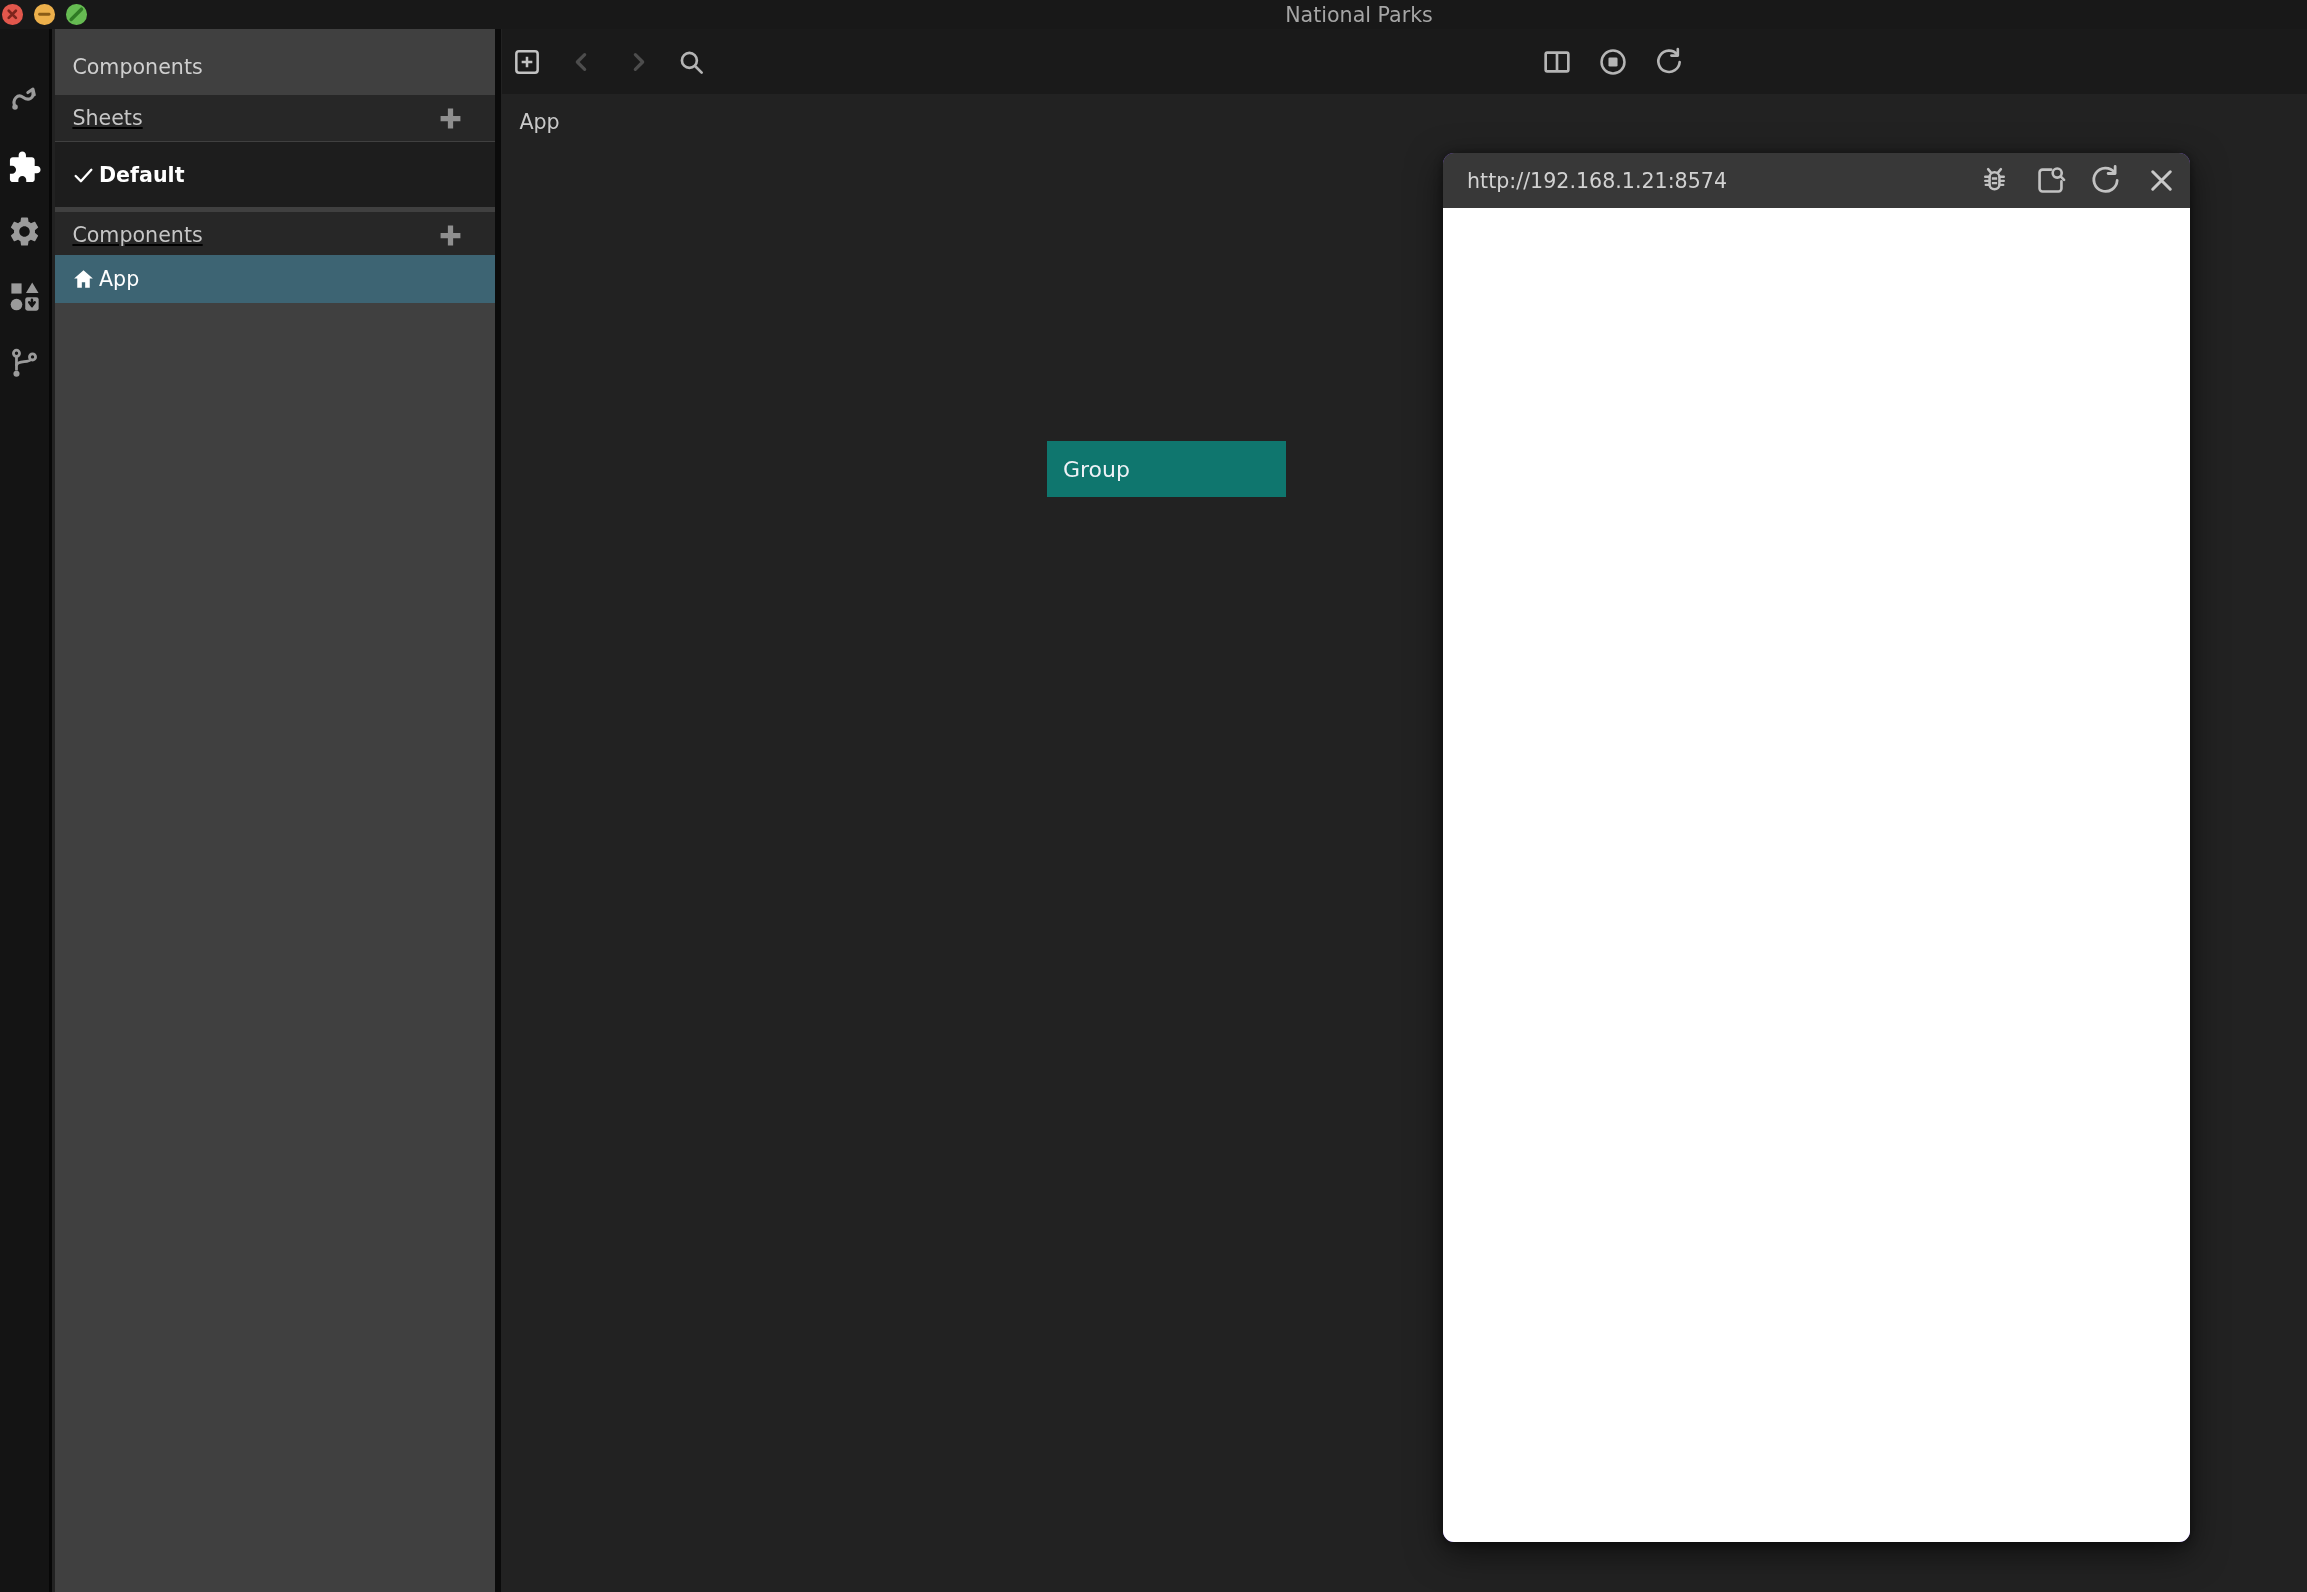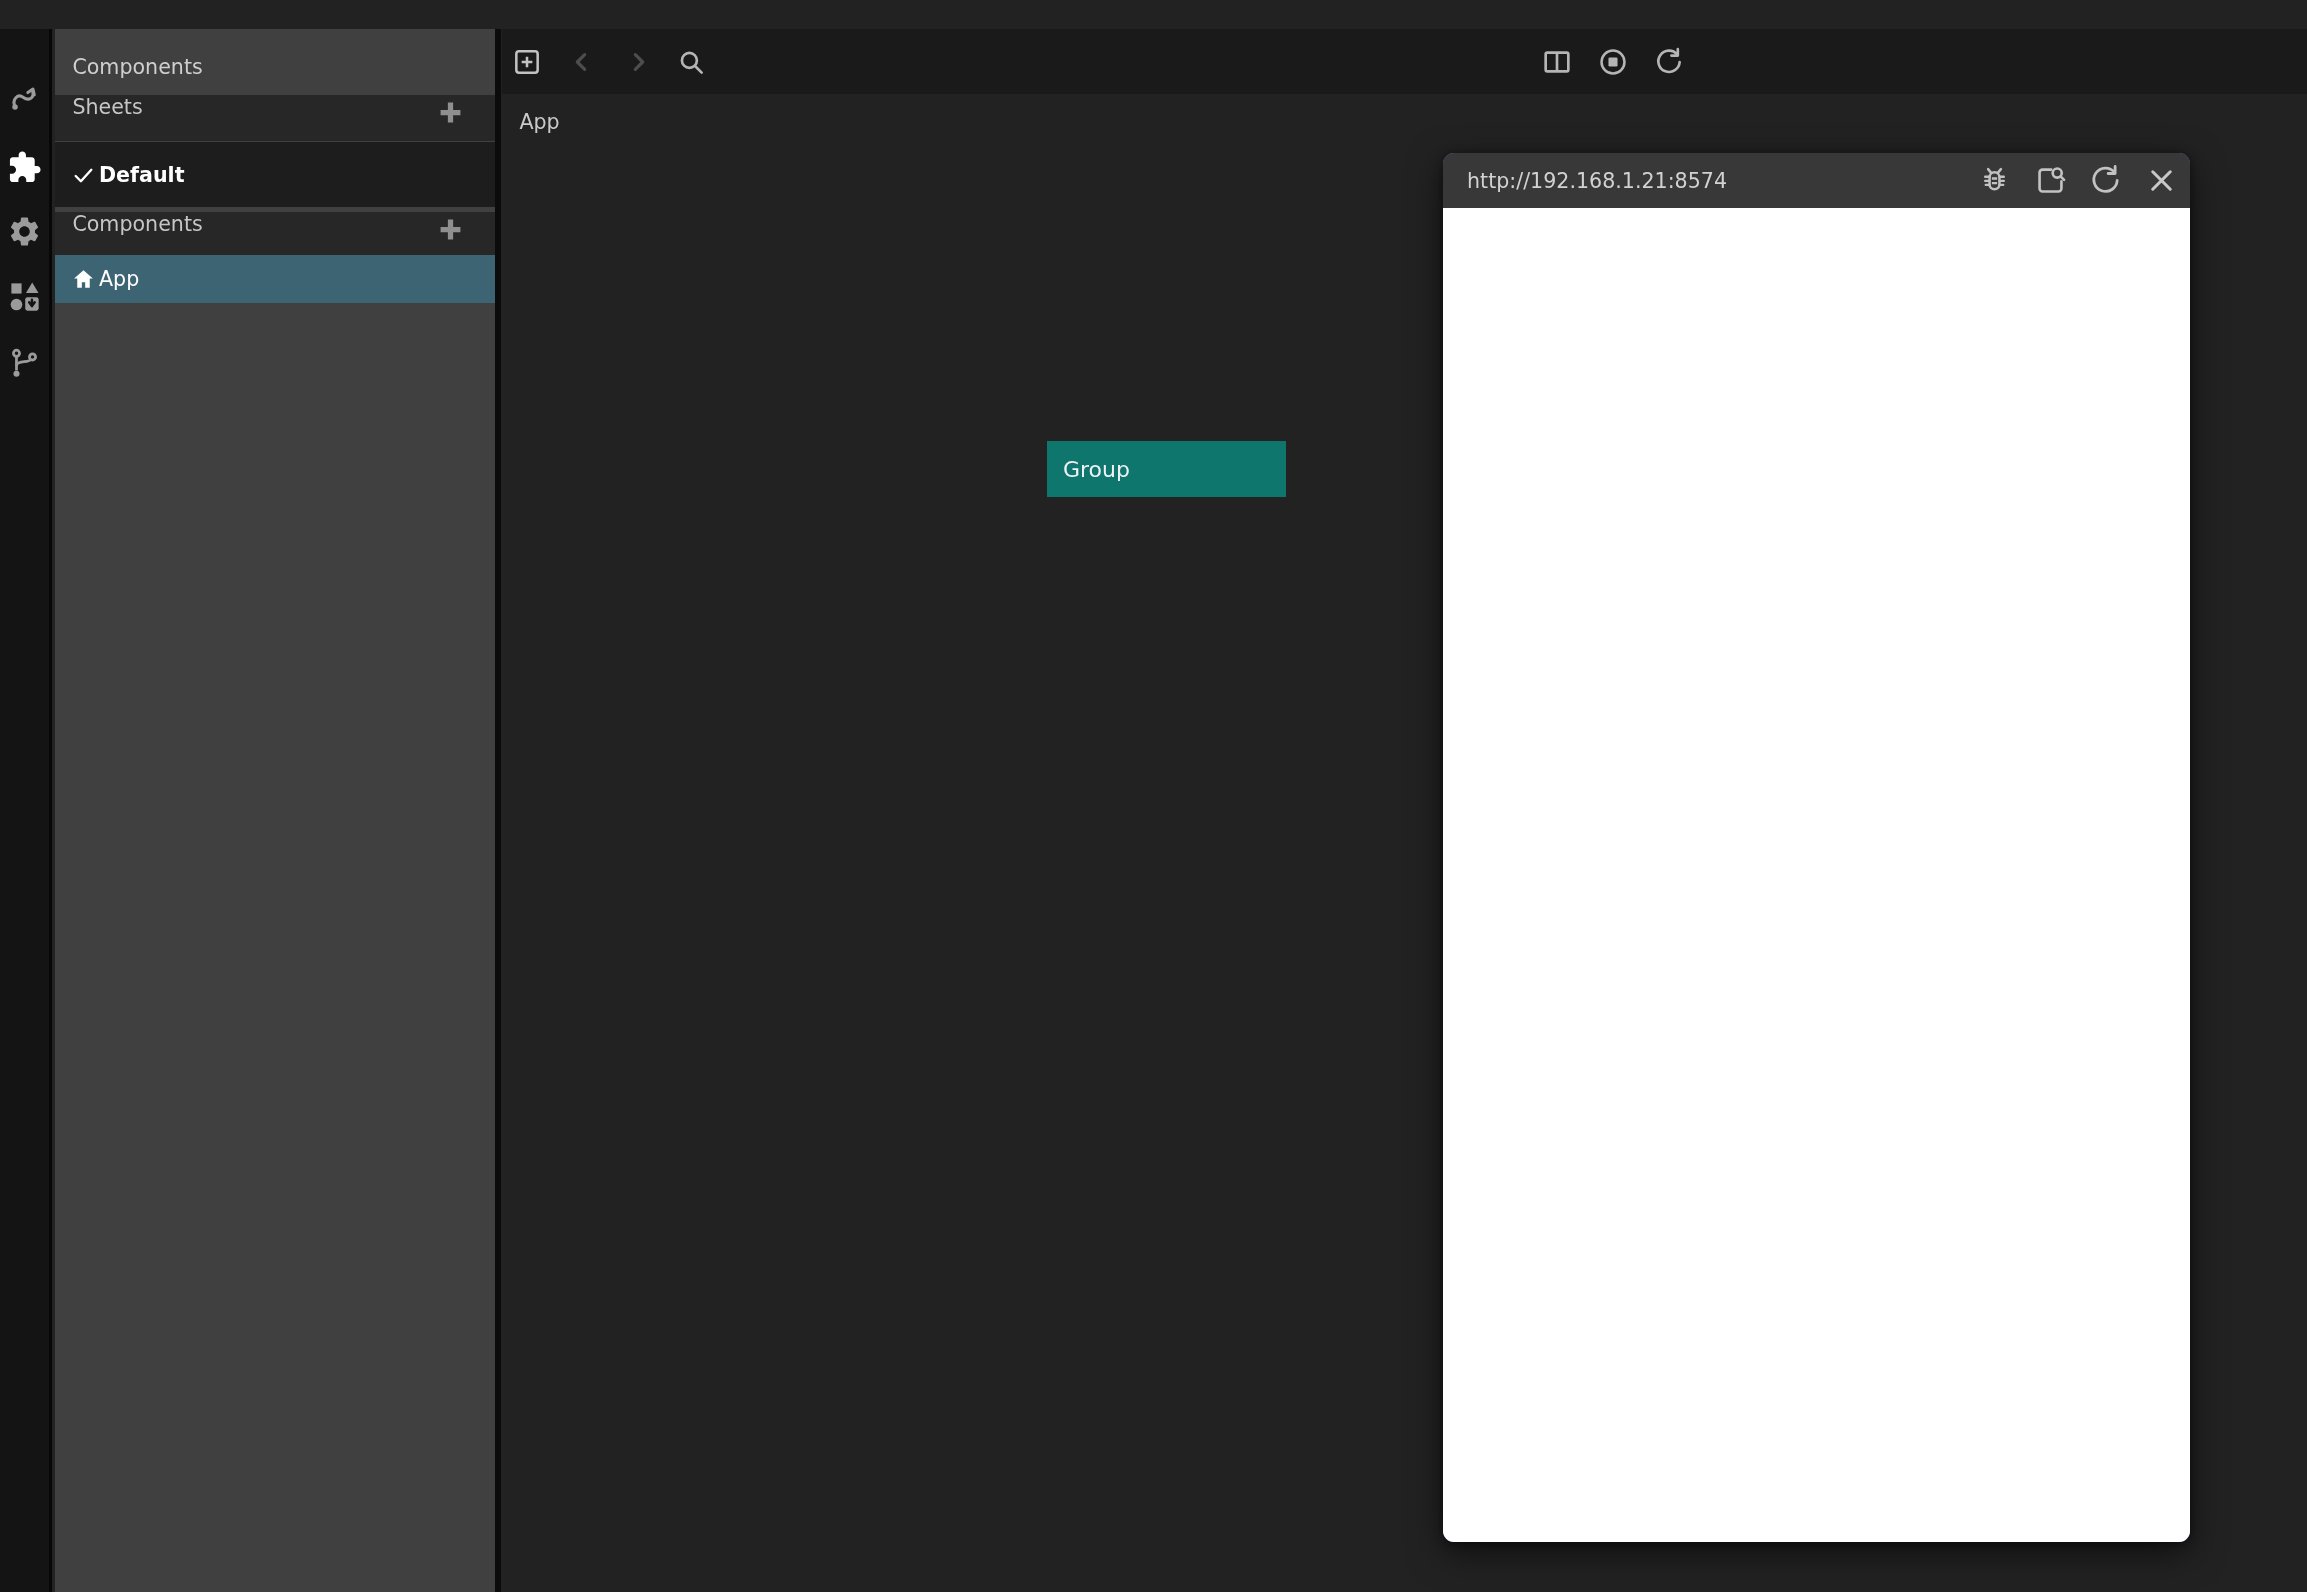--- a/index.html
+++ b/index.html
@@ -21,21 +21,21 @@
         border-right:3.2px solid #070707;box-sizing:border-box;}
   .rail-item{position:absolute;left:0;width:49px;height:44px;display:flex;align-items:center;justify-content:center;cursor:pointer;background:none;border:none;padding:0;}
   .rail-item svg{width:35px;height:35px;}
 
   
   .panel{position:absolute;left:55px;top:29px;width:440px;height:1564px;background:#404040;
          border-right:6.3px solid #0b0b0b;box-sizing:content-box;}
   .panel-title{position:absolute;left:0;top:14.3px;width:100%;height:48px;line-height:48px;
                padding-left:17.4px;box-sizing:border-box;color:#cfcfcf;font-size:20.6px;}
   .section-header{position:absolute;left:0;width:100%;height:46px;background:#272727;
-                  display:flex;align-items:flex-start;box-sizing:border-box;padding-left:17.4px;}
+                  display:flex;align-items:center;box-sizing:border-box;padding-left:17.4px;text-decoration:underline;}
   .section-header .sec-label{color:#c6c6c6;font-size:20.6px;flex:1;}
   .plus-btn{width:35px;height:35px;margin-right:27px;background:none;border:none;padding:0;cursor:pointer;}
   .plus-btn svg{width:100%;height:100%;}
   .sheet-block{position:absolute;left:0;top:113px;width:100%;height:65px;background:#1d1d1d;}
   .row{display:flex;align-items:center;height:46px;cursor:pointer;}
   .row .row-icon{width:25px;height:25px;margin-left:16px;flex:0 0 auto;}
   .row .row-label{margin-left:3px;font-size:20.6px;}
   .sheet-row{margin-top:10.3px;}
   .sheet-row .row-label{color:#ffffff;font-weight:bold;}
   .hdr-sheets{top:66px;}
@@ -65,20 +65,38 @@
   .pv-btn{width:35px;height:35px;margin-left:20.6px;background:none;border:none;padding:0;cursor:pointer;flex:0 0 auto;}
   .pv-btn svg{width:35px;height:35px;}
   .preview-body{position:absolute;left:0;top:55px;width:100%;height:1334px;background:#ffffff;
                 border-radius:0 0 11px 11px;}
 </style>
 </head>
 <body>
 
 <div class="app">
 
+  <div class="titlebar">
+    <button class="tl-btn tl-close">
+      <svg viewBox="0 0 26 26">
+        <path d="M8.5 8.5 L17.5 17.5 M17.5 8.5 L8.5 17.5" stroke="#7c241c" stroke-width="3.4" stroke-linecap="round" fill="none"></path>
+      </svg>
+    </button>
+    <button class="tl-btn tl-min">
+      <svg viewBox="0 0 26 26">
+        <path d="M7 13 H19" stroke="#8a5c17" stroke-width="3.6" stroke-linecap="round" fill="none"></path>
+      </svg>
+    </button>
+    <button class="tl-btn tl-max">
+      <svg viewBox="0 0 26 26">
+        <path d="M6.5 19.5 L19.5 6.5" stroke="#2f7a24" stroke-width="4.4" stroke-linecap="round" fill="none"></path>
+      </svg>
+    </button>
+    <div class="win-title">National Parks</div>
+  </div>
 
   <div class="rail">
     <button class="rail-item" style="top:46px">
       <svg viewBox="0 0 24 24">
         <circle cx="5.5" cy="18.5" r="1.9" fill="#9b9b9b"></circle>
         <path d="M5.5 18.5 C 3.2 13, 7.5 9.3, 11 11.8 C 14.6 14.4, 19 13, 17.6 7.4" fill="none" stroke="#9b9b9b" stroke-width="2.1" stroke-linecap="round"></path>
         <path d="M14.3 8.6 L17.8 6.2 L18.7 10.2" fill="none" stroke="#9b9b9b" stroke-width="2.1" stroke-linecap="round" stroke-linejoin="round"></path>
       </svg>
     </button>
     <button class="rail-item" style="top:116px">

